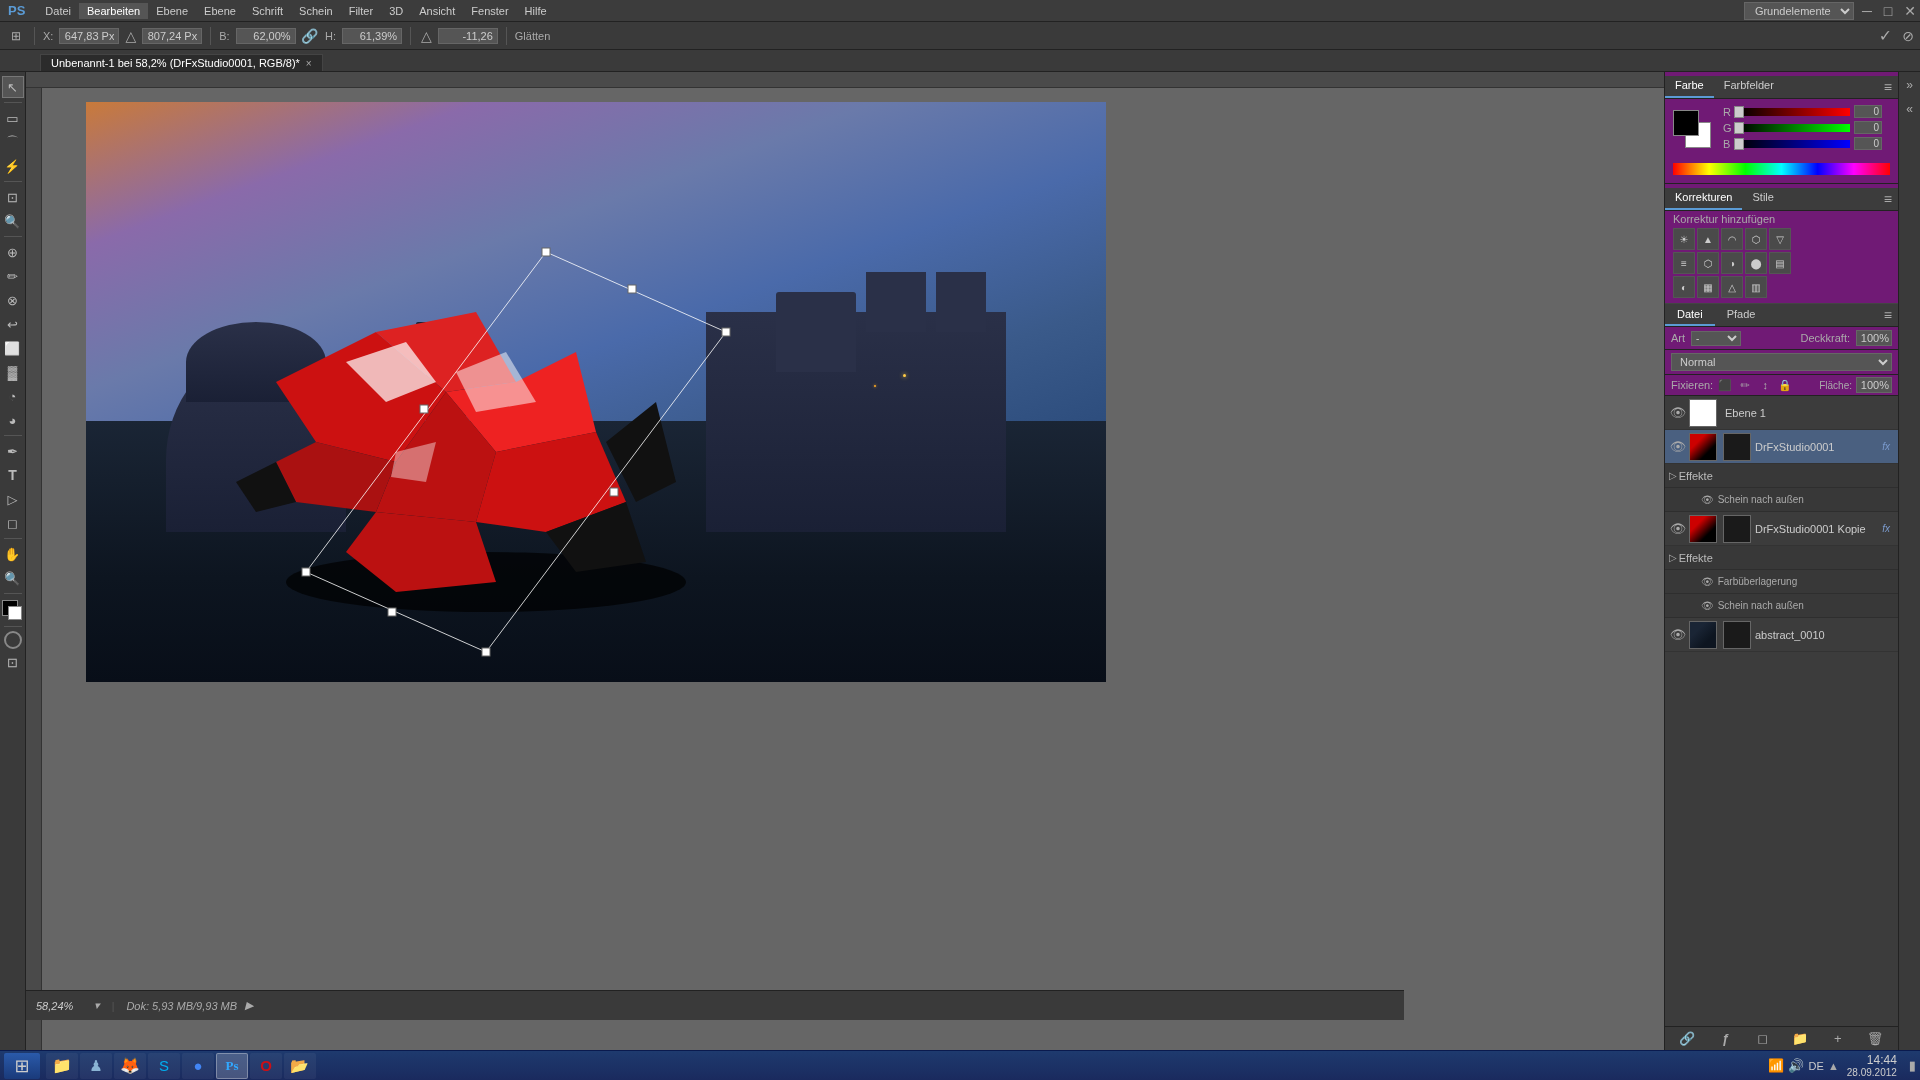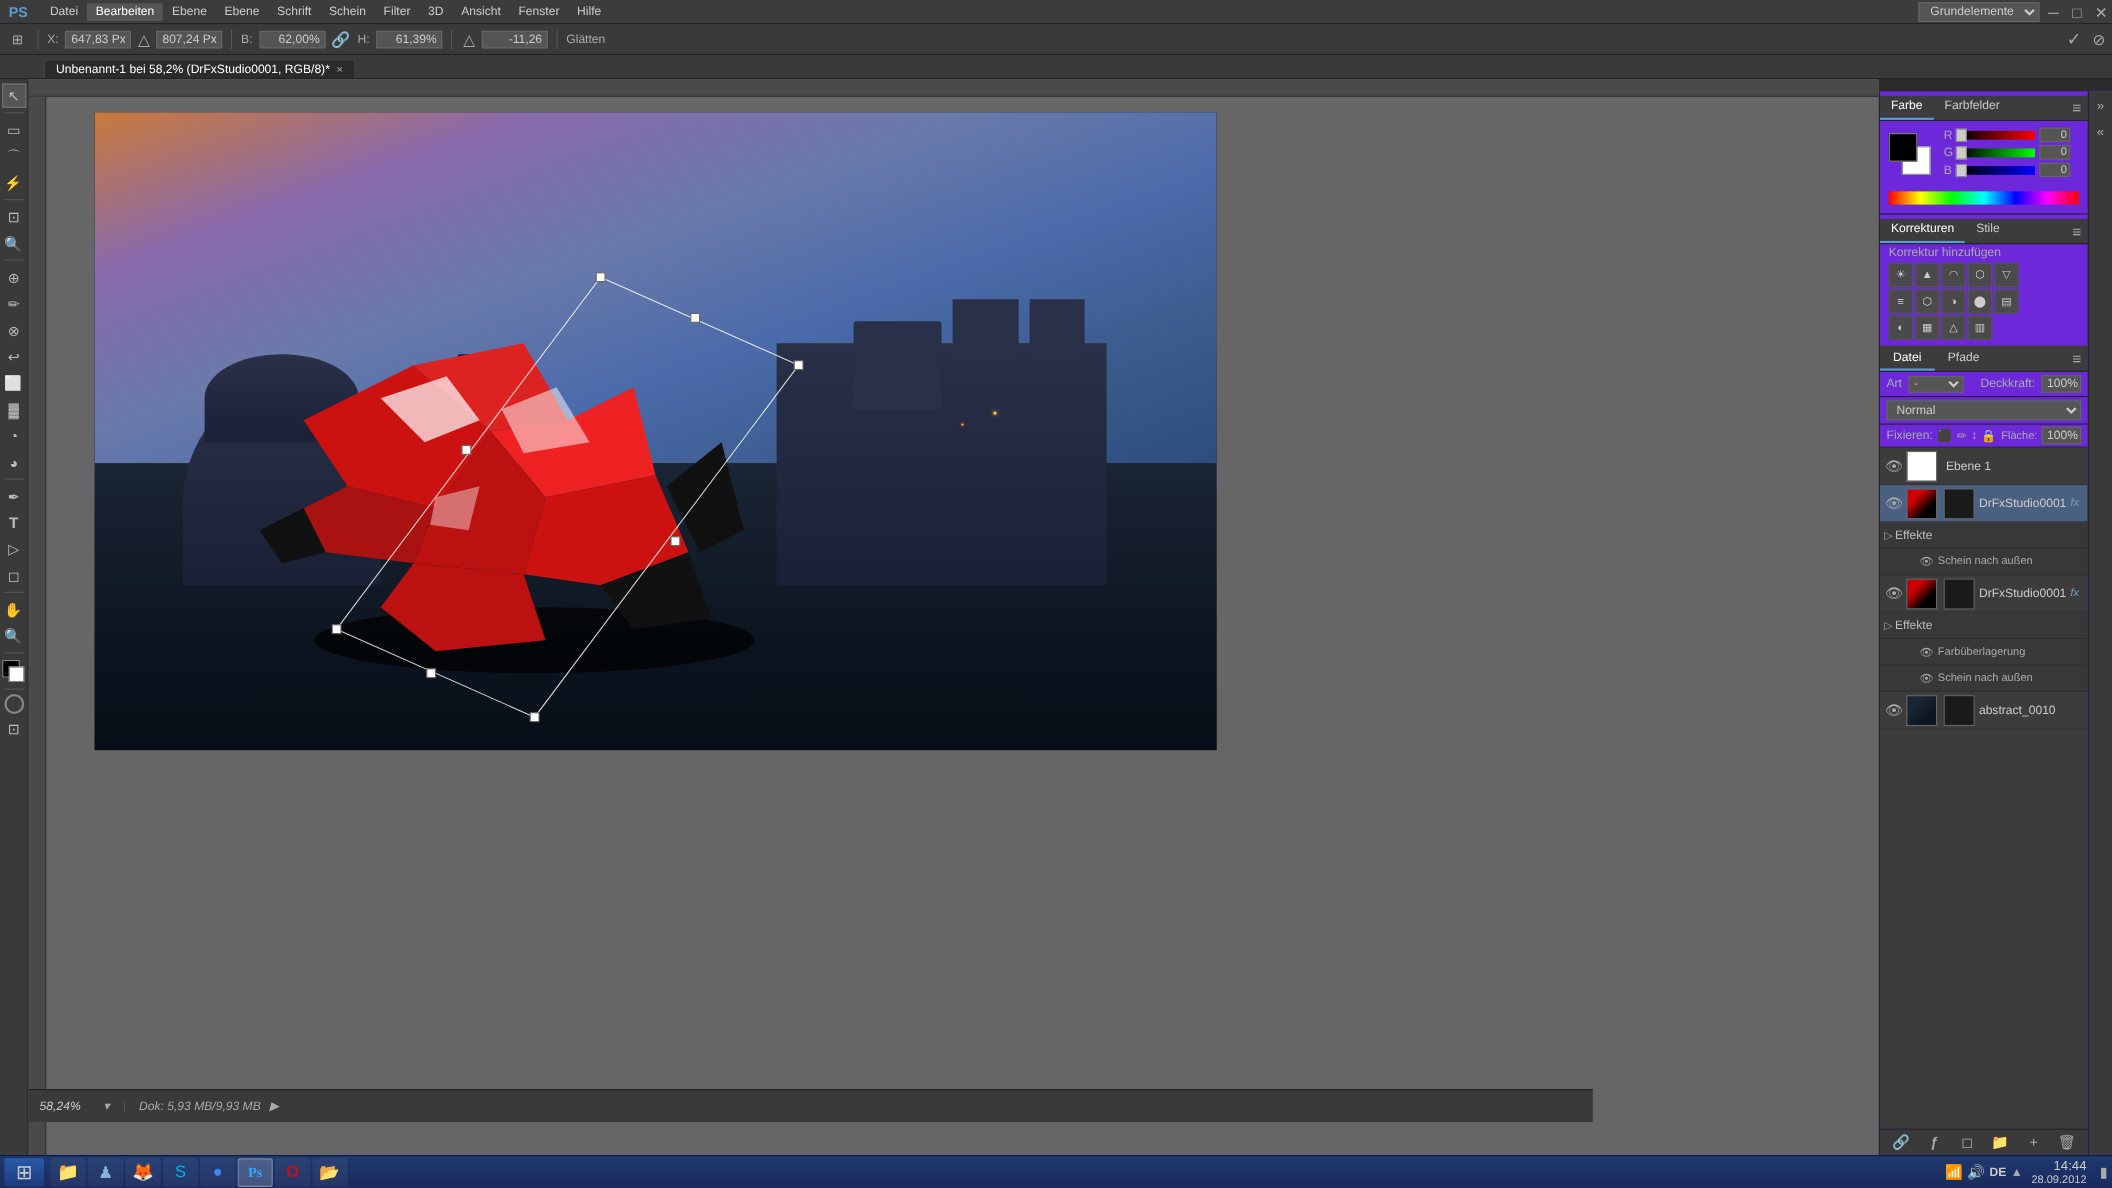--- a/index.html
+++ b/index.html
@@ -208,26 +208,25 @@
       position: absolute;
       top: 16px; left: 0;
       width: 16px;
       bottom: 0;
       background: #4a4a4a;
       border-right: 1px solid #333;
     }
 
     
     #right-panel {
-      width: 212px;
-      background: #6d28d9;
+      width: 256px;
+      background: #701a75;
       border-left: 1px solid #222;
       display: flex;
       flex-direction: column;
-      margin-top: 11px;
     }
 
     
     .panel-section {
       border-bottom: 1px solid #222;
       padding: 4px 0;
     }
     .panel-tabs {
       display: flex;
       background: #3c3c3c;
@@ -1023,21 +1022,21 @@
     <span style="font-size:15px;color:#cc0f16;font-weight:bold;">O</span>
   </div>
   <div class="taskbar-app">
     <span style="font-size:15px;">📂</span>
   </div>
 
   <div class="taskbar-right">
     <div class="taskbar-icons">
       <span class="taskbar-icon-sm">📶</span>
       <span class="taskbar-icon-sm">🔊</span>
-      <span style="color:#ccc;font-size:11px;font-weight:bold;">DE</span>
+      <span style="color:#ccc;font-size:11px;">DE</span>
       <span style="color:#aaa;font-size:11px;">▲</span>
     </div>
     <div class="taskbar-time">
       <div class="taskbar-time-main">14:44</div>
       <div class="taskbar-time-date">28.09.2012</div>
     </div>
     <span style="color:#aaa;font-size:13px;cursor:pointer;margin-left:4px;">▮</span>
   </div>
 </div>
 

